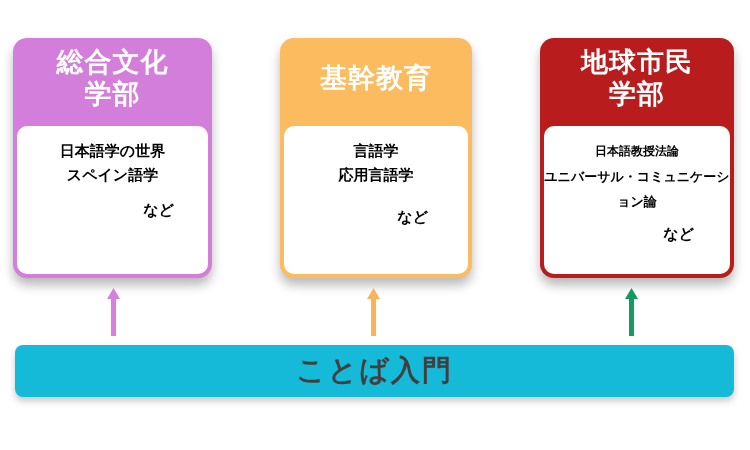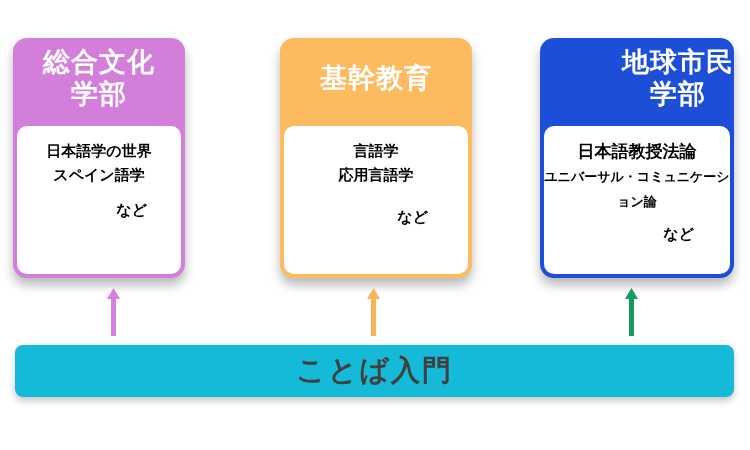--- a/index.html
+++ b/index.html
@@ -15,21 +15,21 @@
   
   .card {
     position: absolute;
     top: 38px;
     height: 240px;
     border-radius: 14px;
     display: flex;
     flex-direction: column;
     box-shadow: 0 7px 11px rgba(0,0,0,0.28);
   }
-  .card1 { left: 13px;  width: 172px; }
+  .card1 { left: 13px;  width: 199px; }
   .card2 { left: 280px; width: 192px; }
   .card3 { left: 540px; width: 194px; }
 
   .card-header {
     height: 80px;
     flex: none;
     display: flex;
     flex-direction: column;
     justify-content: center;
     align-items: center;
@@ -49,21 +49,21 @@
     text-align: center;
     color: #000000;
     font-weight: bold;
   }
   .card-body .item {
     font-size: 15px;
     line-height: 24px;
   }
   
   .card3 .card-body .item { line-height: 25px; }
-  .card3 .card-body .item:nth-child(1) { font-size: 17px; }
+  .card3 .card-body .item:nth-child(1) { font-size: 12px; }
   .card3 .card-body .item:nth-child(2) { font-size: 13px; }
   .card3 .card-body .item:nth-child(3) { font-size: 11px; }
 
   .etc {
     font-size: 15px;
     text-align: right;
     margin-top: 14px;
     padding-right: 34px;
   }
   .card2 .etc { margin-top: 21px; padding-right: 40px; }
@@ -122,21 +122,21 @@
     <div class="card-header">
       <div>基幹教育</div>
     </div>
     <div class="card-body">
       <div class="item">言語学</div>
       <div class="item">応用言語学</div>
       <div class="etc">など</div>
     </div>
   </div>
 
-  <div class="card card3" style="background-color: #1d4ed8; align-items: flex-end;">
+  <div class="card card3" style="background-color: #b91c1c;">
     <div class="card-header">
       <div>地球市民</div>
       <div>学部</div>
     </div>
     <div class="card-body">
       <div class="item">日本語教授法論</div>
       <div class="item">ユニバーサル・コミュニケーション論</div>
       <div class="etc">など</div>
     </div>
   </div>

